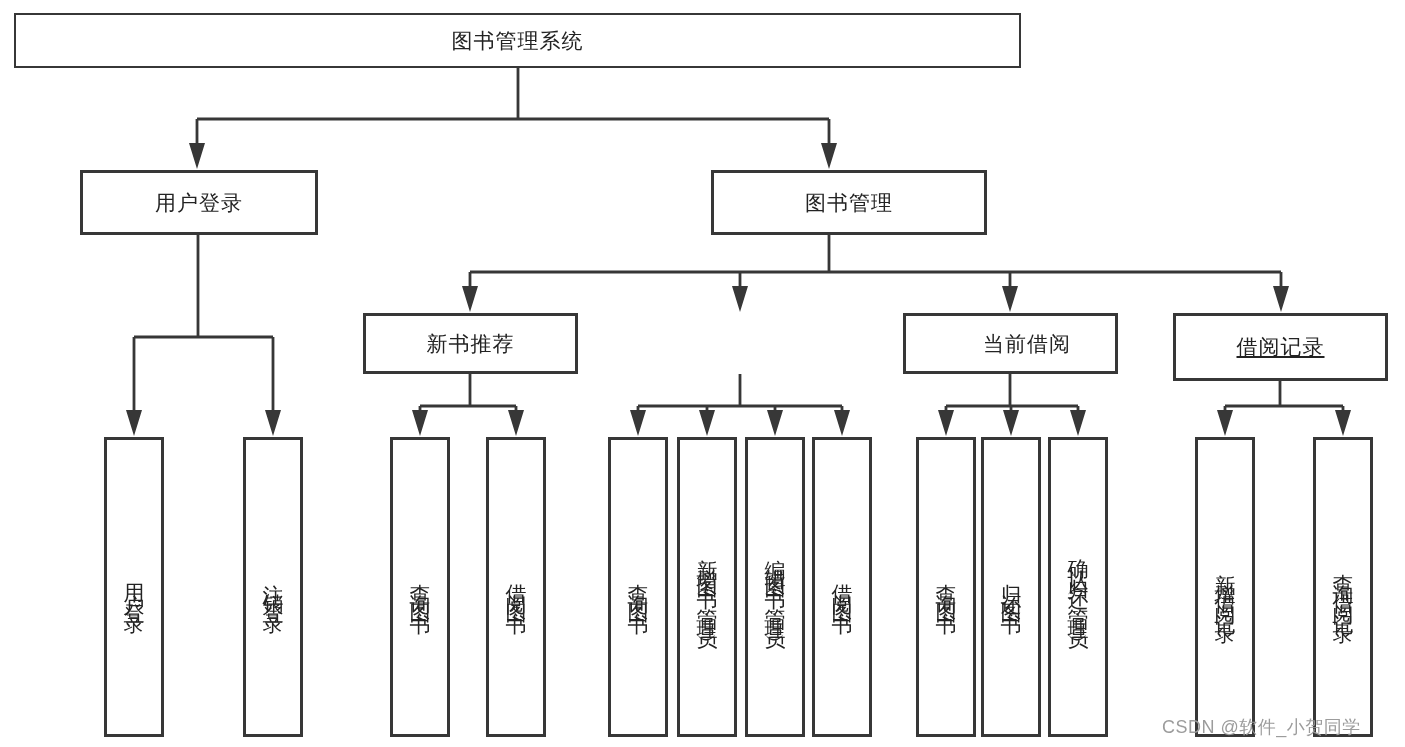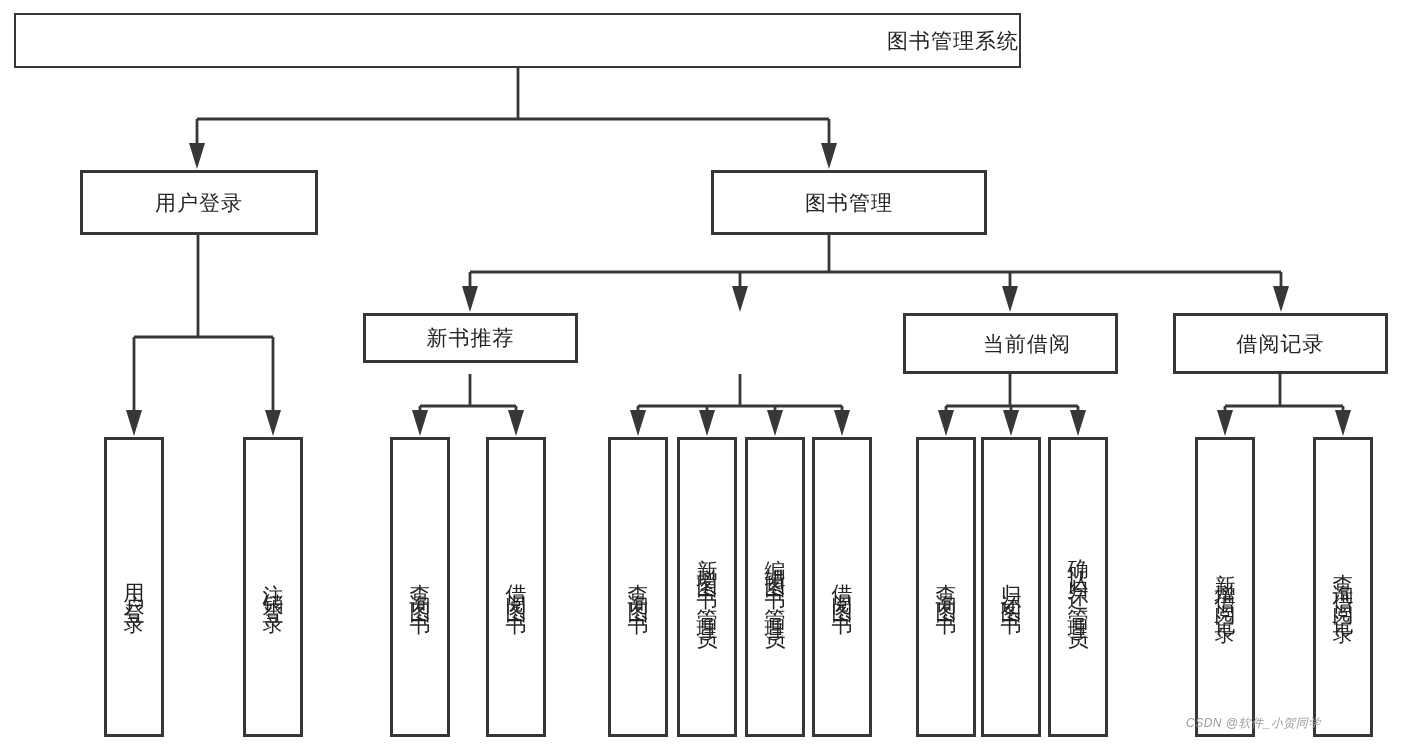--- a/index.html
+++ b/index.html
@@ -45,28 +45,27 @@
   .vtext {
     writing-mode: vertical-rl;
     text-orientation: mixed;
     font-size: 21px;
     letter-spacing: 10px;
     white-space: nowrap;
     color: #232323;
   }
   .watermark {
     position: absolute;
-    left: 1186px;
+    left: 1162px;
     top: 715px;
-    font-size: 12px;
+    font-size: 18px;
     color: #9c9c9c;
     letter-spacing: 0.5px;
     white-space: nowrap;
     z-index: 5;
-    font-style: italic;
   }
 </style>
 </head>
 <body>
 
 <div id="canvas">
 
   <svg id="connector-svg" viewBox="0 0 1405 747" xmlns="http://www.w3.org/2000/svg">
 
     <path fill="none" stroke="#373737" stroke-width="2.8" d="
@@ -84,38 +83,38 @@
       M1002,286 L1018,286 L1010,312 Z  M1273,286 L1289,286 L1281,312 Z
       M126,410 L142,410 L134,436 Z  M265,410 L281,410 L273,436 Z
       M412,410 L428,410 L420,436 Z  M508,410 L524,410 L516,436 Z
       M630,410 L646,410 L638,436 Z  M699,410 L715,410 L707,436 Z
       M767,410 L783,410 L775,436 Z  M834,410 L850,410 L842,436 Z
       M938,410 L954,410 L946,436 Z  M1003,410 L1019,410 L1011,436 Z
       M1070,410 L1086,410 L1078,436 Z
       M1217,410 L1233,410 L1225,436 Z  M1335,410 L1351,410 L1343,436 Z"></path>
   </svg>
 
-  <div class="box root-box" style="left:14px; top:13px; width:1007px; height:55px;justify-content:flex-end;">
+  <div class="box root-box" style="left:14px; top:13px; width:1007px; height:55px;">
     <span>图书管理系统</span>
   </div>
 
   <div class="box" style="left:80px; top:170px; width:238px; height:65px;">
     <span>用户登录</span>
   </div>
   <div class="box" style="left:711px; top:170px; width:276px; height:65px;">
     <span>图书管理</span>
   </div>
 
-  <div class="box" style="left:363px; top:313px; width:215px; height:50px;">
+  <div class="box" style="left:363px; top:313px; width:215px; height:61px;">
     <span>新书推荐</span>
   </div>
   <div class="box" style="left:903px; top:313px; width:215px; height:61px;padding-left:33px;">
     <span>当前借阅</span>
   </div>
-  <div class="box" style="left:1173px; top:313px; width:215px; height:61px;">
+  <div class="box" style="left:1173px; top:313px; width:215px; height:68px;text-decoration:underline;">
     <span>借阅记录</span>
   </div>
 
   <div class="box vbox" style="left:104px;">
     <span class="vtext">用户登录</span>
   </div>
   <div class="box vbox" style="left:243px;">
     <span class="vtext">注销登录</span>
   </div>
 

